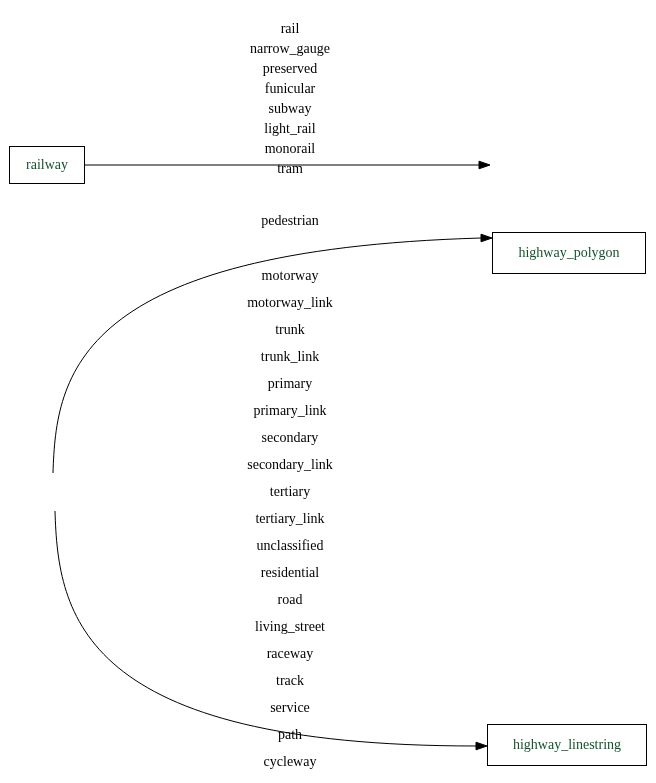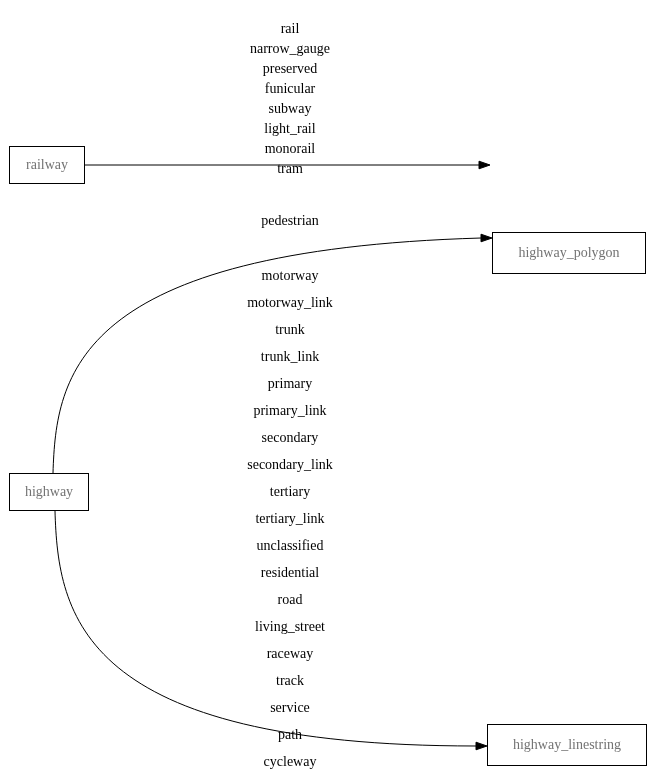--- a/index.html
+++ b/index.html
@@ -24,21 +24,21 @@
   }
   .node {
     position: absolute;
     box-sizing: border-box;
     border: 1px solid #000000;
     background: #ffffff;
     display: flex;
     align-items: center;
     justify-content: center;
     font-size: 14px;
-    color: #737373;
+    color: #14532d;
     white-space: nowrap;
   }
   .edge-label {
     position: absolute;
     text-align: center;
     font-size: 14px;
     line-height: 20px;
     color: #000000;
     white-space: pre-line;
   }
@@ -65,21 +65,20 @@
     <path d="M 53 473 C 56 375, 75 250, 481 238" fill="none" stroke="#000000" stroke-width="1"></path>
     <polygon points="492,238 481,234.2 481,241.8" fill="#000000" stroke="#000000"></polygon>
 
     <path d="M 55 511 C 58 615, 80 746, 476 746" fill="none" stroke="#000000" stroke-width="1"></path>
     <polygon points="487,746 476,742.2 476,749.8" fill="#000000" stroke="#000000"></polygon>
   </svg>
 
   <div class="node" id="node-railway">railway</div>
 
 
-  <div class="node" id="node-highway">highway</div>
 
   <div class="node" id="node-highway-polygon">highway_polygon</div>
 
   <div class="node" id="node-highway-linestring">highway_linestring</div>
 
   <div class="edge-label" id="label-railway-edge">rail
 narrow_gauge
 preserved
 funicular
 subway

